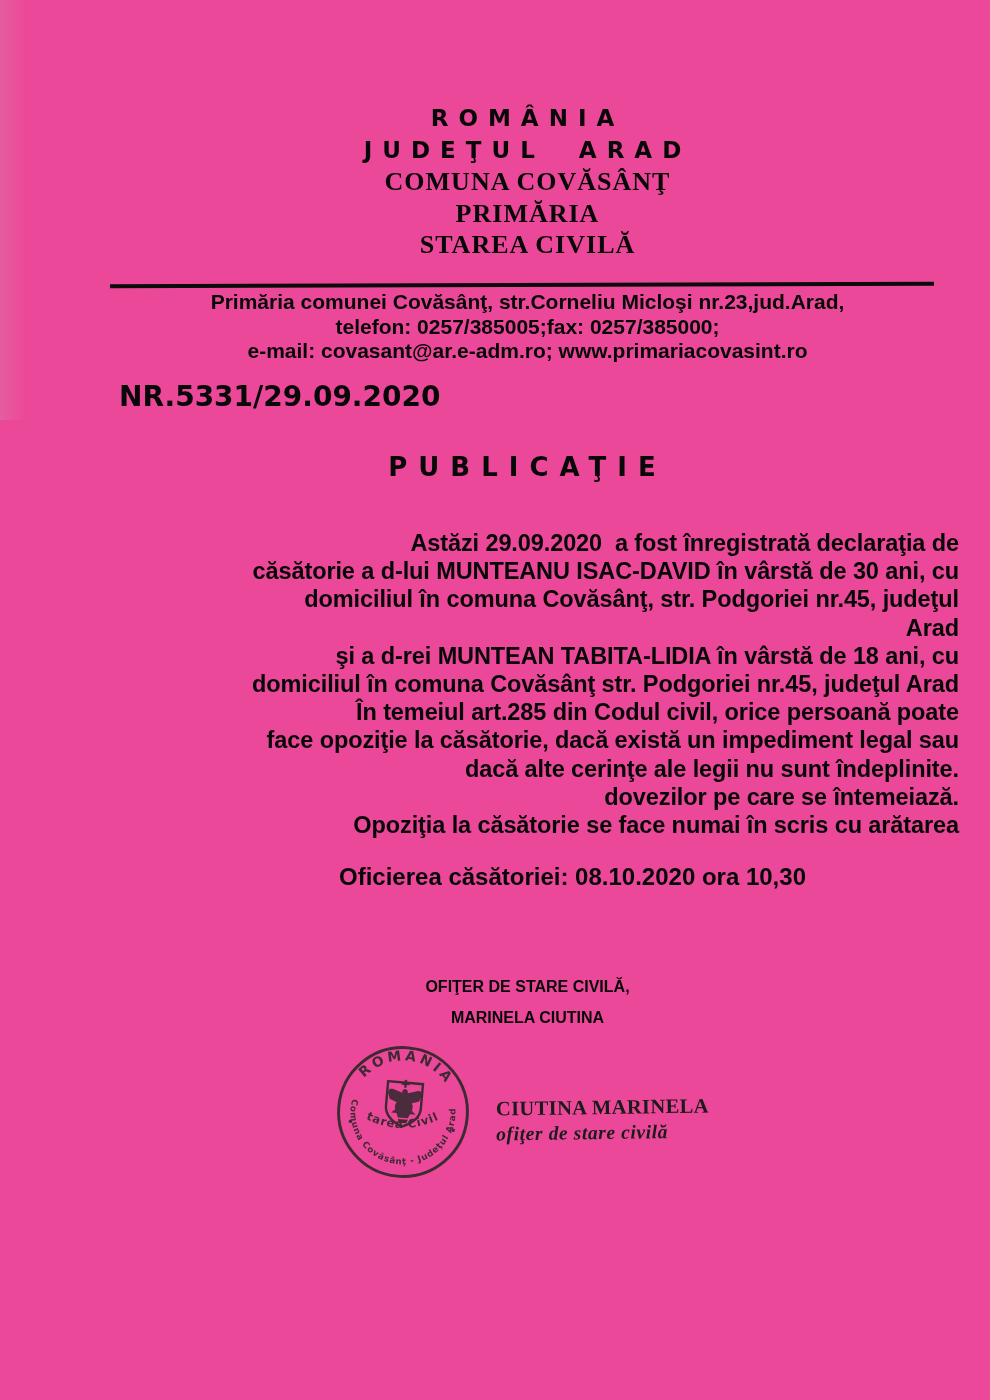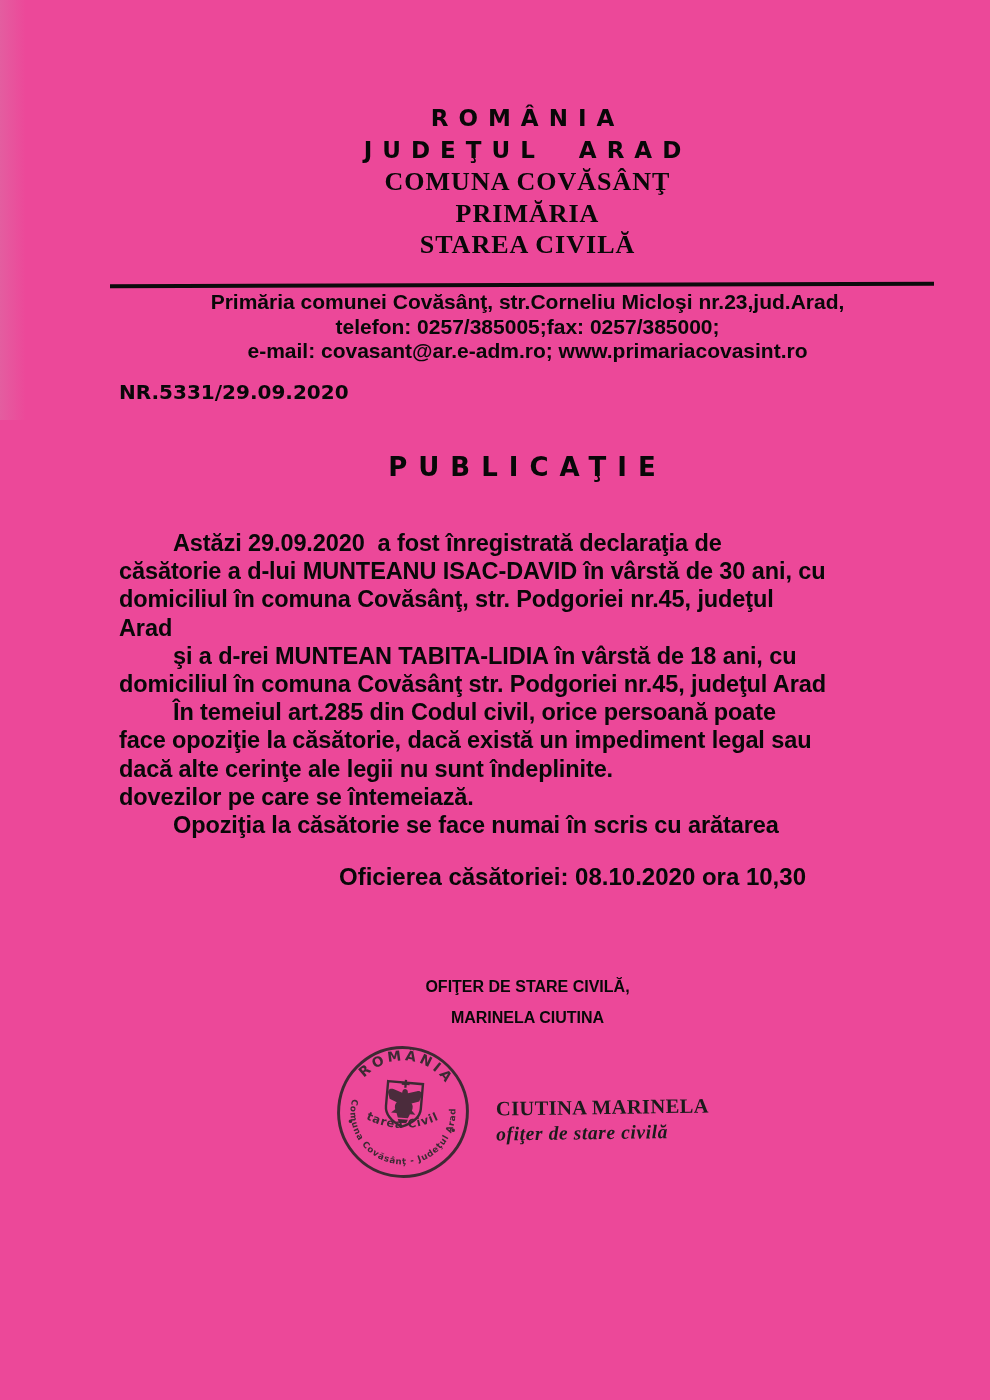--- a/index.html
+++ b/index.html
@@ -34,31 +34,31 @@
   }
   .rule {
     position: absolute; left: 110px; top: 283px; width: 824px; height: 4px;
     background: #0b0b0b; transform: rotate(-0.18deg);
   }
   .contact { top: 290px; font-weight: bold; font-size: 21px; }
   .contact div { line-height: 24.6px; white-space: pre; }
   .regnum {
     position: absolute; left: 119px; top: 380px;
     font-family: "DejaVu Sans", sans-serif;
-    font-weight: bold; font-size: 20px; white-space: pre;
+    font-weight: bold; font-size: 28px; white-space: pre;
   }
   .doc-title { top: 452px;
     font-family: "DejaVu Sans", sans-serif;
     font-weight: bold; font-size: 26px; letter-spacing: 11px;
   }
   .body-text {
     position: absolute; left: 119px; top: 529px; width: 840px;
     font-weight: bold; font-size: 23.5px;
   }
-  .body-text .ln { line-height: 28.2px; white-space: pre; letter-spacing: -0.1px; }
+  .body-text .ln { line-height: 28.2px; white-space: pre; letter-spacing: -0.1px; text-align: right; }
   .body-text .indent { padding-left: 54px; }
   .ceremony {
     position: absolute; left: 339px; top: 863px;
     font-weight: bold; font-size: 24px; white-space: pre;
   }
   .officer { top: 971px; font-weight: bold; font-size: 16px; }
   .officer div { line-height: 31px; white-space: pre; }
   .stamp-wrap {
     position: absolute; left: 334px; top: 1040px; width: 138px; height: 144px;
   }

